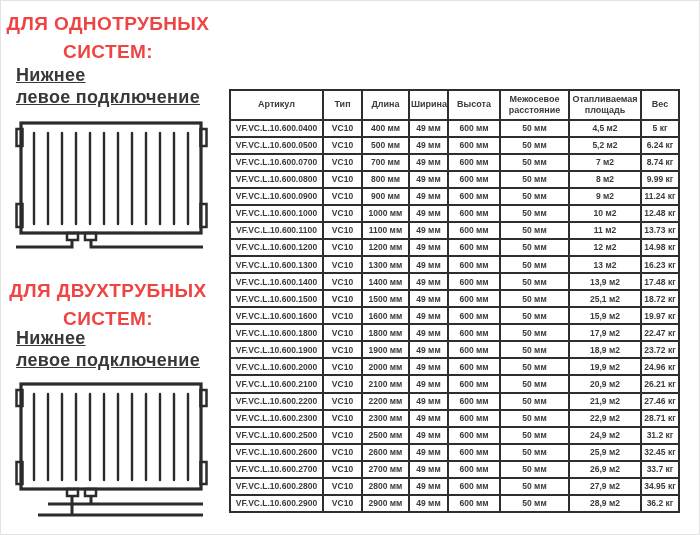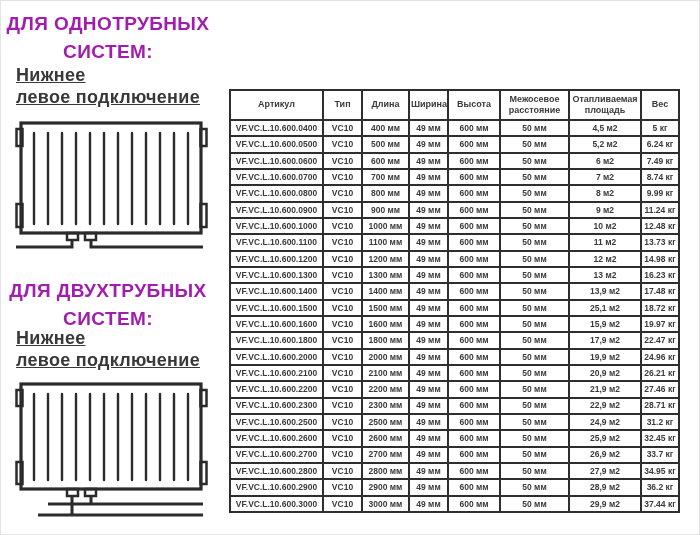--- a/index.html
+++ b/index.html
@@ -24,21 +24,21 @@
   }
   .sec-title {
     position: absolute;
     left: 0;
     width: 214px;
     text-align: center;
     font-size: 19px;
     font-weight: bold;
     letter-spacing: 0.4px;
     line-height: 1.45;
-    color: #a21caf;
+    color: #ef4444;
   }
   .sec-subtitle {
     position: absolute;
     left: 15px;
     width: 205px;
     text-align: left;
     font-size: 18px;
     font-weight: bold;
     letter-spacing: 0.3px;
     line-height: 1.2;
@@ -219,30 +219,20 @@
             <td>VF.VC.L.10.600.0500</td>
             <td>VC10</td>
             <td>500 мм</td>
             <td>49 мм</td>
             <td>600 мм</td>
             <td>50 мм</td>
             <td>5,2 м2</td>
             <td>6.24 кг</td>
           </tr>
           <tr>
-            <td>VF.VC.L.10.600.0600</td>
-            <td>VC10</td>
-            <td>600 мм</td>
-            <td>49 мм</td>
-            <td>600 мм</td>
-            <td>50 мм</td>
-            <td>6 м2</td>
-            <td>7.49 кг</td>
-          </tr>
-          <tr>
             <td>VF.VC.L.10.600.0700</td>
             <td>VC10</td>
             <td>700 мм</td>
             <td>49 мм</td>
             <td>600 мм</td>
             <td>50 мм</td>
             <td>7 м2</td>
             <td>8.74 кг</td>
           </tr>
           <tr>
@@ -339,20 +329,30 @@
             <td>VF.VC.L.10.600.1800</td>
             <td>VC10</td>
             <td>1800 мм</td>
             <td>49 мм</td>
             <td>600 мм</td>
             <td>50 мм</td>
             <td>17,9 м2</td>
             <td>22.47 кг</td>
           </tr>
           <tr>
+            <td>VF.VC.L.10.600.1900</td>
+            <td>VC10</td>
+            <td>1900 мм</td>
+            <td>49 мм</td>
+            <td>600 мм</td>
+            <td>50 мм</td>
+            <td>18,9 м2</td>
+            <td>23.72 кг</td>
+          </tr>
+          <tr>
             <td>VF.VC.L.10.600.2000</td>
             <td>VC10</td>
             <td>2000 мм</td>
             <td>49 мм</td>
             <td>600 мм</td>
             <td>50 мм</td>
             <td>19,9 м2</td>
             <td>24.96 кг</td>
           </tr>
           <tr>
@@ -427,28 +427,18 @@
           </tr>
           <tr>
             <td>VF.VC.L.10.600.2900</td>
             <td>VC10</td>
             <td>2900 мм</td>
             <td>49 мм</td>
             <td>600 мм</td>
             <td>50 мм</td>
             <td>28,9 м2</td>
             <td>36.2 кг</td>
-          </tr>
-          <tr>
-            <td>VF.VC.L.10.600.3000</td>
-            <td>VC10</td>
-            <td>3000 мм</td>
-            <td>49 мм</td>
-            <td>600 мм</td>
-            <td>50 мм</td>
-            <td>29,9 м2</td>
-            <td>37.44 кг</td>
           </tr>
         </tbody>
     </table>
   </div>
 
 </div>
 
 </body></html>

